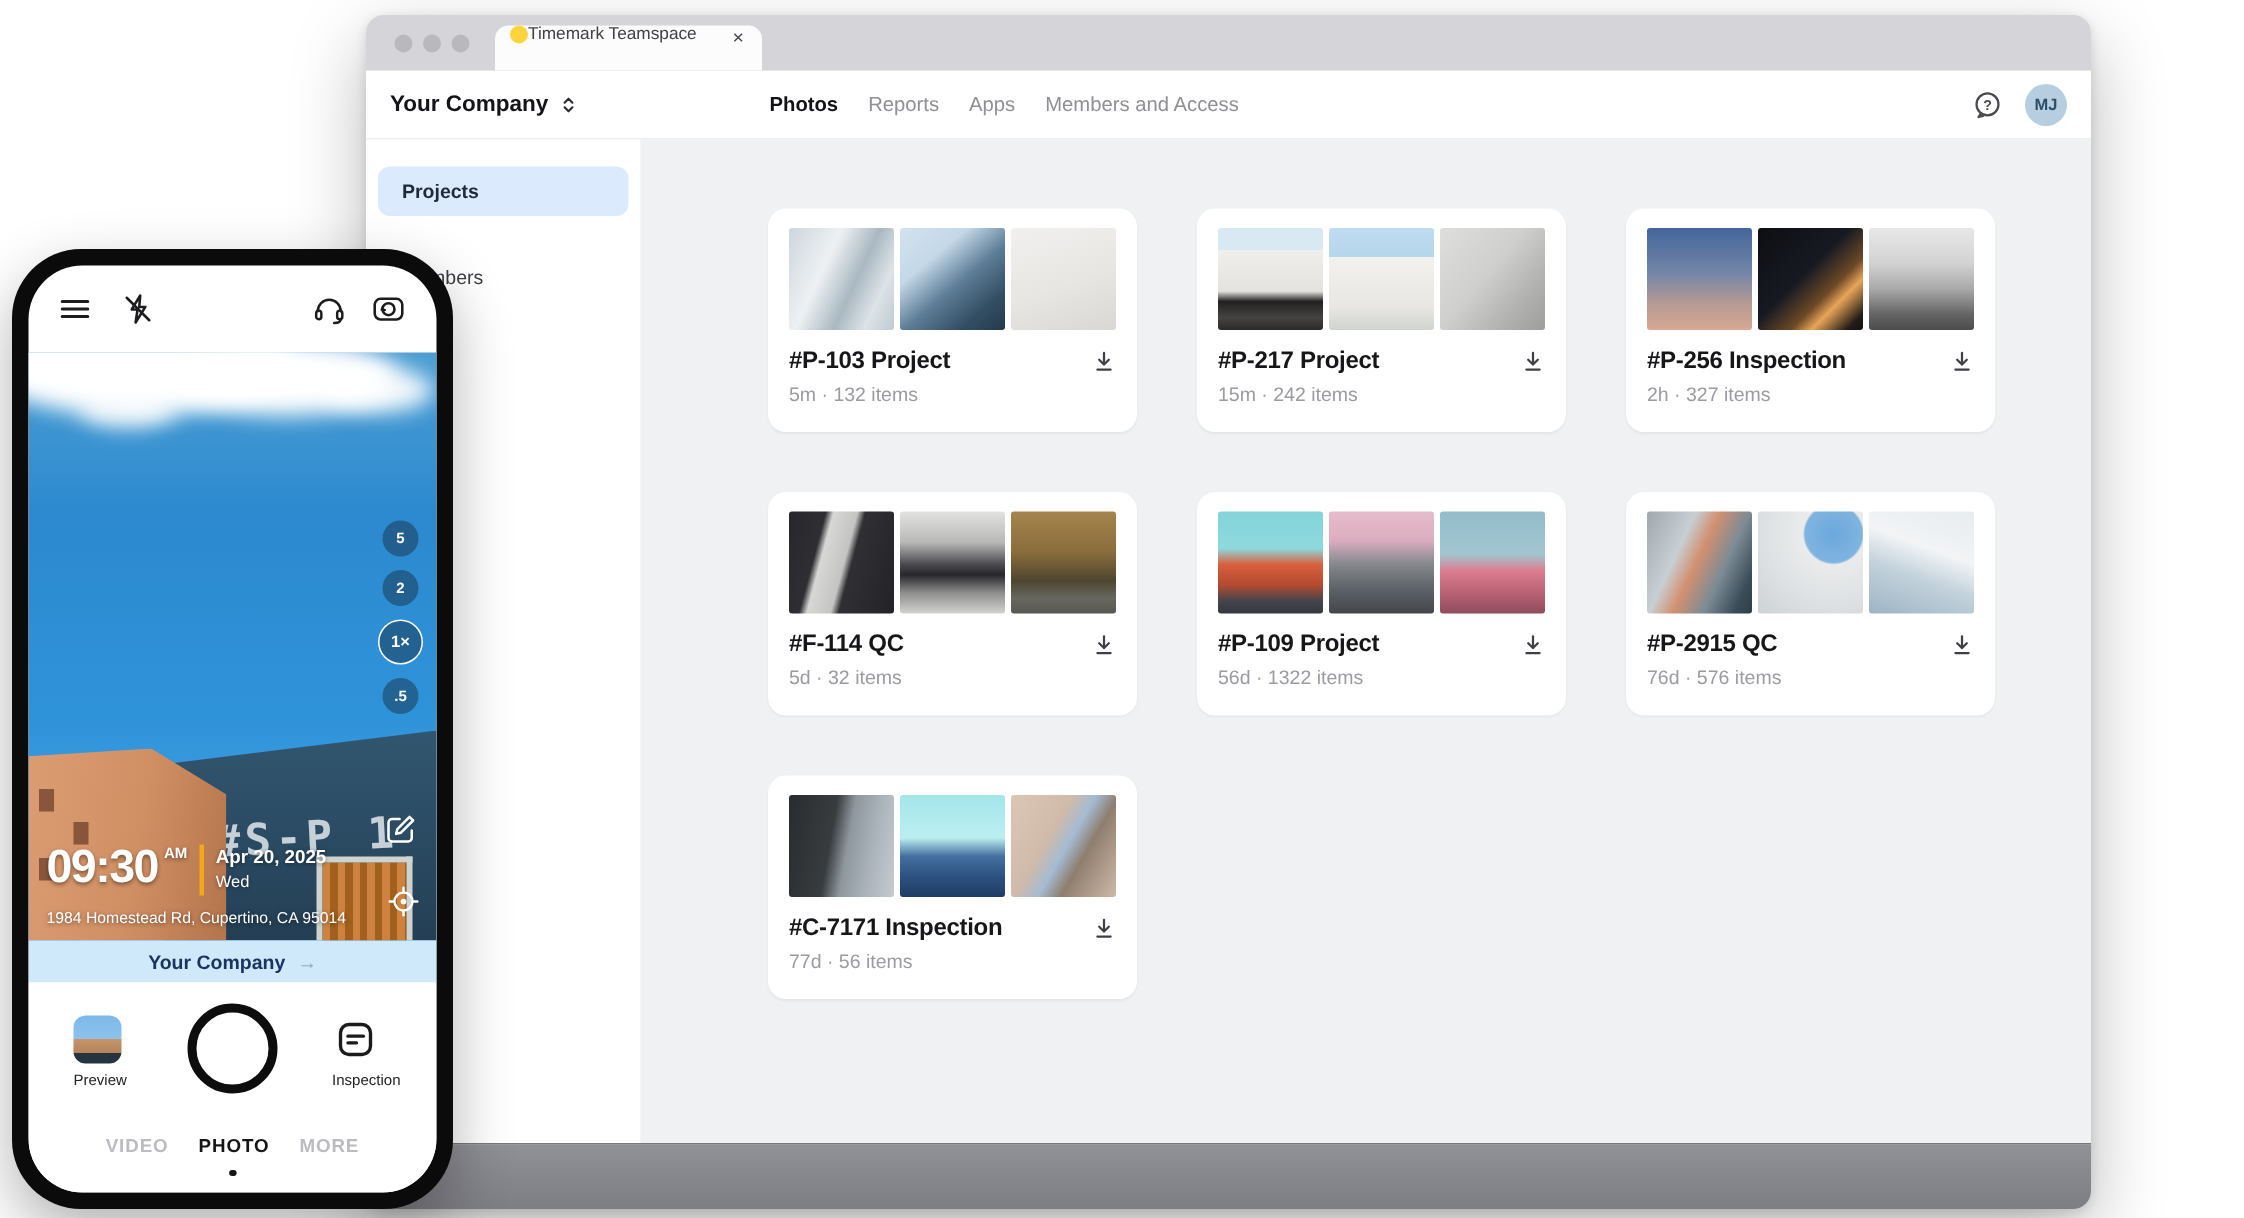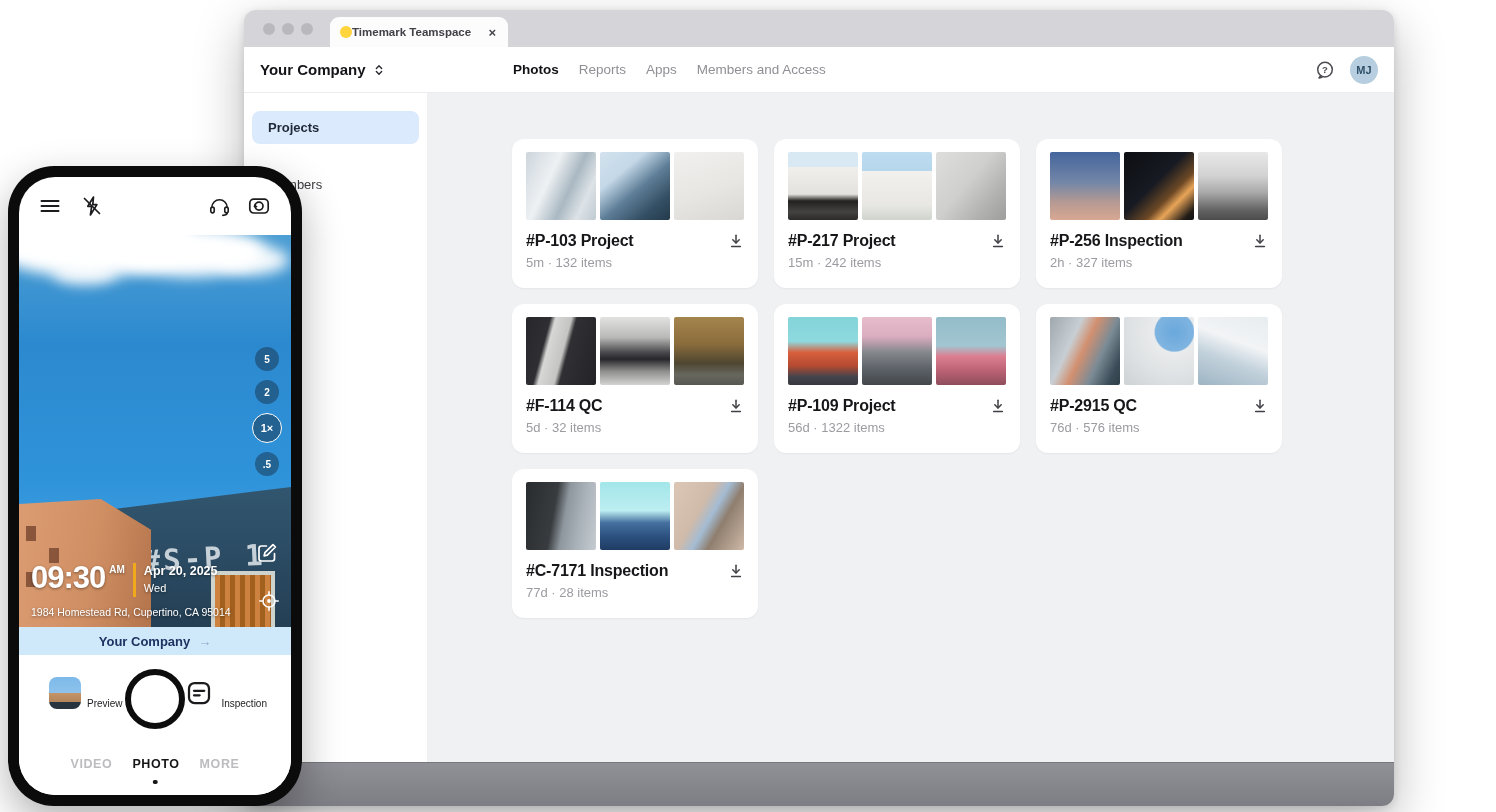--- a/index.html
+++ b/index.html
@@ -11,21 +11,21 @@
   .window { position:absolute; left:244px; top:10px; width:1150px; height:796px;
             border-radius:12px; background:#f0f1f3; overflow:hidden;
             box-shadow:0 18px 50px rgba(0,0,0,.28), 0 2px 8px rgba(0,0,0,.12);
             display:flex; flex-direction:column; }
   .titlebar { position:relative; height:37px; background:#d5d5d9; flex:none; }
   .traffic { position:absolute; left:19px; top:50%; transform:translateY(-50%);
              display:flex; gap:7px; }
   .tdot { width:12px; height:12px; border-radius:50%; background:#b9b9bd; }
   .tab { position:absolute; left:86px; bottom:0; width:178px; height:30px;
          background:#fcfcfd; border-radius:9px 9px 0 0; display:flex;
-         align-items:center; gap:0; padding:0 10px;font-weight:bold; }
+         align-items:flex-start; gap:0; padding:0 10px; }
   .fav { width:12px; height:12px; border-radius:50%; background:var(--favicon-yellow,#FFD43C); flex:none; }
   .tab-title { font-size:11.5px; color:#414147; flex:1; white-space:nowrap; overflow:hidden; }
   .tab-close { font-size:13px; color:#45454b; cursor:default; padding:0 2px; }
 
   
   .appbar { height:46px; background:#ffffff; display:flex; align-items:center;
             padding:0 16px; flex:none; border-bottom:1px solid #ededf0; }
   .company { display:flex; align-items:center; gap:6px; font-weight:700;
              font-size:15px; color:#141418; width:253px; flex:none; }
   .nav { display:flex; gap:20px; align-items:center; }
@@ -41,21 +41,21 @@
   .sidebar { width:183px; background:#ffffff; padding-top:18px; flex:none; }
   .side-item { margin:0 8px 24px; padding:9px 16px; border-radius:8px;
                font-size:13px; color:#3c3c41; }
   .side-item.active { background:var(--sidebar-active-bg,#DBEAFD); color:#1f2937; font-weight:600; }
   .main { flex:1; background:var(--main-bg,#F0F1F3); padding:24px 0 0 85px; min-width:0; }
   .main-inner { width:794px; }
   .heading-row { display:flex; align-items:center; justify-content:space-between; }
   .heading { font-size:22px; font-weight:800; color:#121216; letter-spacing:-.2px; }
   .view-toggles { display:flex; gap:14px; align-items:center; }
 
-  .grid { margin-top:22px; display:grid; grid-template-columns:repeat(3,246px); gap:16px; }
+  .grid { margin-top:22px; display:grid; grid-template-columns:repeat(3,246px); gap:40px; }
   .card { background:#ffffff; border-radius:12px; padding:13px 14px; height:149px;
           box-shadow:0 1px 2px rgba(16,24,40,.05); }
   .thumbs { display:flex; gap:4px; }
   .thumb { flex:1; height:68px; border-radius:2px; }
   .card-title-row { margin-top:12px; display:flex; align-items:center; justify-content:space-between; }
   .card-title { font-size:16px; font-weight:700; color:#17171a; letter-spacing:-.2px; }
   .card-meta { margin-top:5px; font-size:13px; color:#9b9ba1; }
 
   .footerbar { height:44px; flex:none; background:linear-gradient(180deg,#909097,#7d7d84);
                border-top:1px solid #77777d; }
@@ -111,22 +111,22 @@
           text-shadow:0 1px 3px rgba(0,0,0,.5); }
   .edit-btn { position:absolute; right:12px; bottom:62px; }
   .locate-btn { position:absolute; right:10px; bottom:14px; }
 
   .banner { height:28px; flex:none; background:var(--banner-bg,#CFE9FB); display:flex;
             align-items:center; justify-content:center; gap:8px; }
   .banner-label { font-size:13px; font-weight:700; color:#1c3361; }
   .banner-arrow { font-size:13px; color:#8fa7c4; }
 
   .cam-bottom { flex:1; position:relative; background:#fff; }
-  .ctrl { position:absolute; top:22px; display:flex; 
-          align-items:flex-end; gap:6px; }
+  .ctrl { position:absolute; top:22px; display:flex; flex-direction:column;
+          align-items:flex-start; gap:6px; }
   .ctrl-preview { left:30px; } .ctrl-templates { right:24px; }
   .ctrl-label { font-size:10px; color:#222226; }
   .preview-thumb { width:32px; height:32px; border-radius:8px;
       background:linear-gradient(180deg,#7cb9e9 0%,#8ec2ec 50%,#c59468 50%,#b3835a 78%,#27333f 78%,#27333f 100%); }
   .tpl-icon { width:32px; height:32px; display:flex; align-items:center; justify-content:center; }
   .shutter { position:absolute; left:50%; top:14px; transform:translateX(-50%);
              width:60px; height:60px; border-radius:50%; border:6px solid #0d0d0d; background:#fff; }
   .modes { position:absolute; bottom:24px; width:100%; display:flex; justify-content:center;
            gap:20px; font-size:12.5px; font-weight:700; letter-spacing:.6px; }
   .mode { color:#bcbcc0; } .mode.active { color:#161618; }
@@ -313,21 +313,21 @@
     <div class="card-title-row">
       <span class="card-title">#C-7171 Inspection</span>
       <span>
         <svg width="16" height="16" viewBox="0 0 16 16" fill="none" stroke="#3f3f45" stroke-width="1.5" stroke-linecap="round" stroke-linejoin="round">
           <path d="M8 2.2v7.6"></path>
                       <path d="M4.8 6.8 8 10l3.2-3.2"></path>
                       <line x1="3.6" y1="13.4" x2="12.4" y2="13.4"></line>
         </svg>
       </span>
     </div>
-    <div class="card-meta">77d · 28 items</div>
+    <div class="card-meta">77d · 56 items</div>
   </div>
 </div>
         </div>
       </main>
     </div>
 
     <div class="footerbar"></div>
   </div>
 
   <div class="phone">

